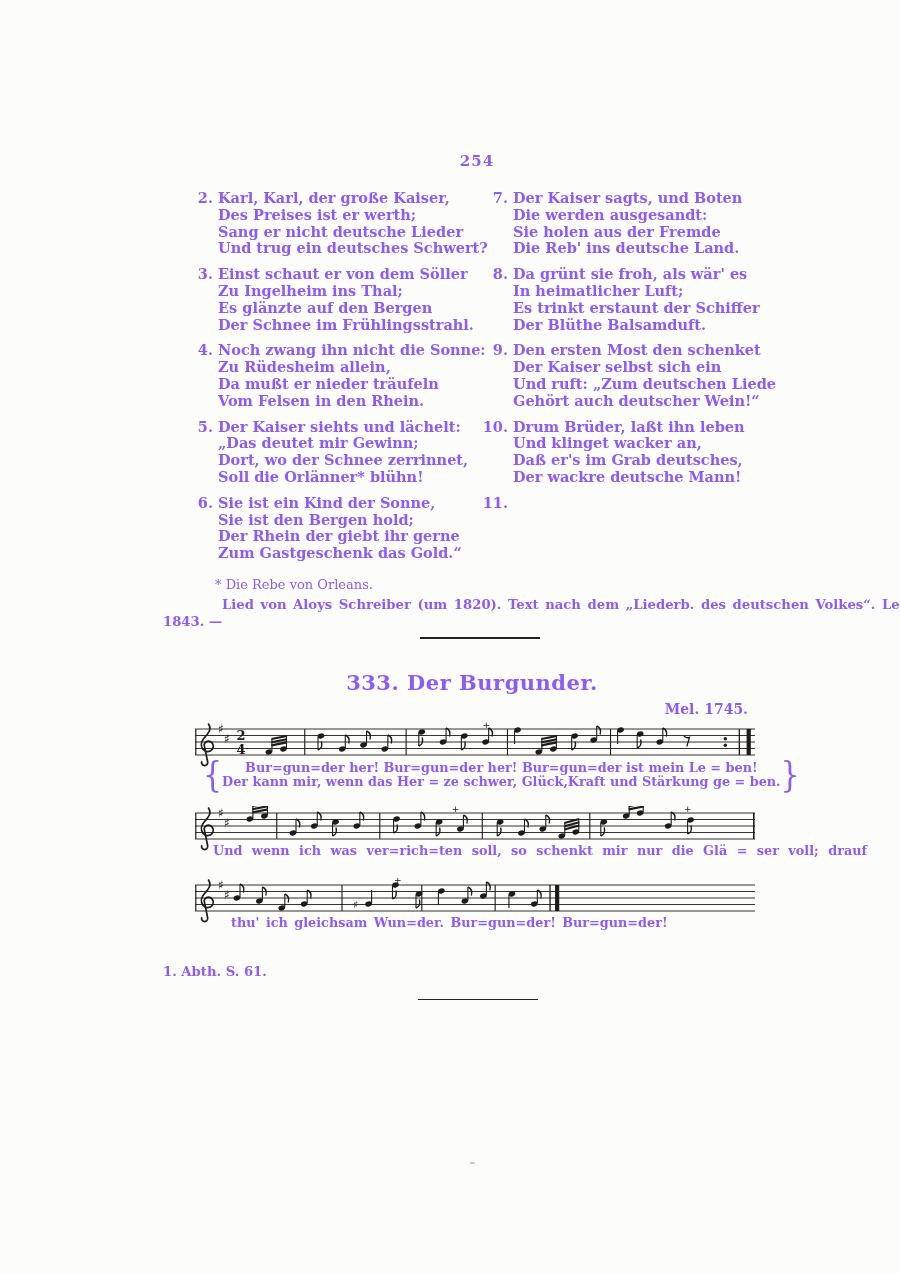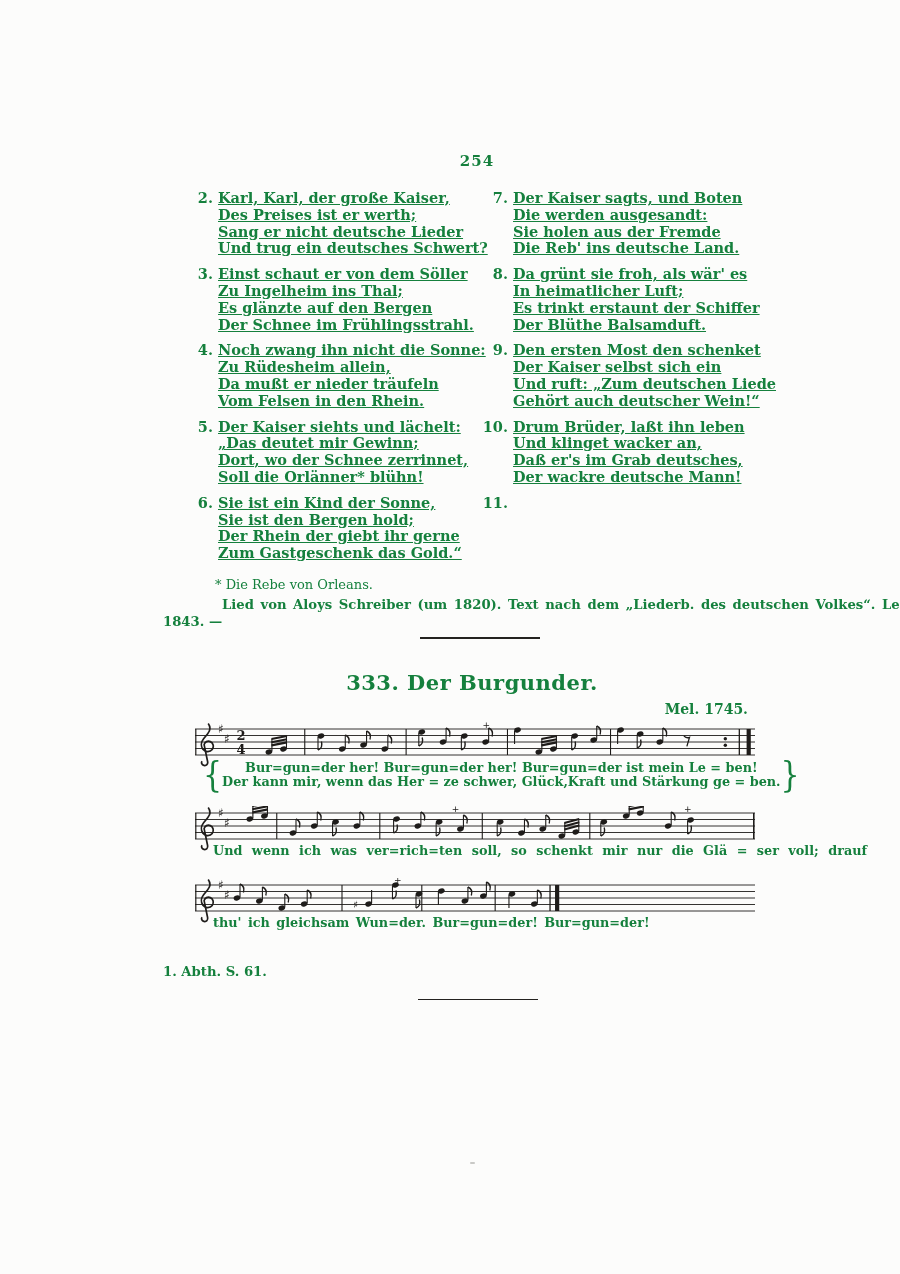--- a/index.html
+++ b/index.html
@@ -1,28 +1,28 @@
 <!DOCTYPE html>
 <html><head>
 <meta charset="utf-8">
 <style>
   html,body{margin:0;padding:0;}
   body{background:#e8e8e6;font-family:"DejaVu Serif", serif;}
-  #page{position:relative;width:900px;height:1274px;background:#fcfcfb;color:#15803d;overflow:hidden;margin:0 auto;}
+  #page{position:relative;width:900px;height:1274px;background:#fcfcfb;color:#8b5cf6;overflow:hidden;margin:0 auto;}
   .abs{position:absolute;}
 
   #page-number{top:152px;left:54px;width:846px;text-align:center;font-size:15px;font-weight:700;letter-spacing:1px;}
 
   .verse-col{top:190px;width:292px;}
   #col-left{left:183px;}
   #col-right{left:478px;}
   .verse{display:flex;margin-bottom:9px;}
   .vnum{flex:0 0 30px;text-align:right;padding-right:5px;font-size:14.5px;font-weight:700;line-height:16.8px;}
   .vlines{flex:1;}
-  .vline{font-size:14.5px;font-weight:700;line-height:16.8px;white-space:nowrap;text-decoration:underline;}
+  .vline{font-size:14.5px;font-weight:700;line-height:16.8px;white-space:nowrap;}
 
   #footnote{top:577px;left:215px;font-size:13px;font-weight:400;}
   #source1-l1{top:597px;left:222px;width:545px;font-size:13.2px;font-weight:600;word-spacing:2px;white-space:nowrap;}
   #source1-l2{top:614px;left:163px;font-size:13.2px;font-weight:600;}
 
   .divider{height:0;border-top:2px solid #24221f;}
   #divider1{top:637px;left:420px;width:120px;}
   #divider2{top:999px;left:418px;width:120px;border-top-width:1.5px;}
 
   #song-title{top:670px;left:44px;width:856px;text-align:center;font-size:21px;font-weight:700;letter-spacing:0.5px;}
@@ -32,21 +32,21 @@
   #staff-0{top:722px;}
   #staff-1{top:806px;}
   #staff-2{top:878px;}
 
   #lyrics-0{top:760px;left:203px;width:552px;display:flex;align-items:center;}
   .brace{font-size:30px;font-weight:400;line-height:30px;transform:scaleY(1.15);font-family:"DejaVu Serif",serif;}
   .lyrlines{flex:1;}
   .lyrline{font-size:12.8px;font-weight:700;line-height:14.5px;text-align:center;white-space:nowrap;}
   #lyrics-1{top:844px;left:213px;width:540px;}
   #lyrics-1 .lyrline{text-align:left;word-spacing:5px;}
-  #lyrics-2{top:916px;left:213px;width:420px;}
+  #lyrics-2{top:916px;left:231px;width:420px;}
   #lyrics-2 .lyrline{text-align:left;word-spacing:2px;}
 
   #source2-l1{top:947px;left:196px;width:600px;font-size:13.2px;font-weight:600;white-space:pre-wrap;}
   #source2-l2{top:964px;left:163px;font-size:13.2px;font-weight:600;}
 
   #scan-speck{top:1162px;left:470px;width:5px;height:2px;background:#c9c9c6;border-radius:2px;}
 </style>
 </head>
 <body>
 

